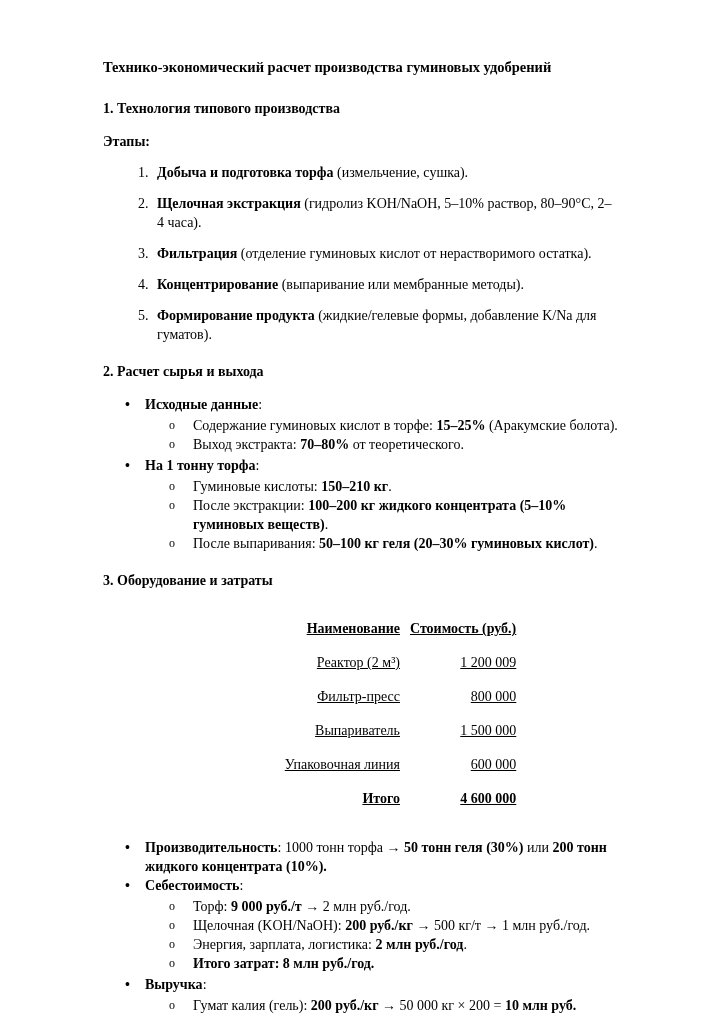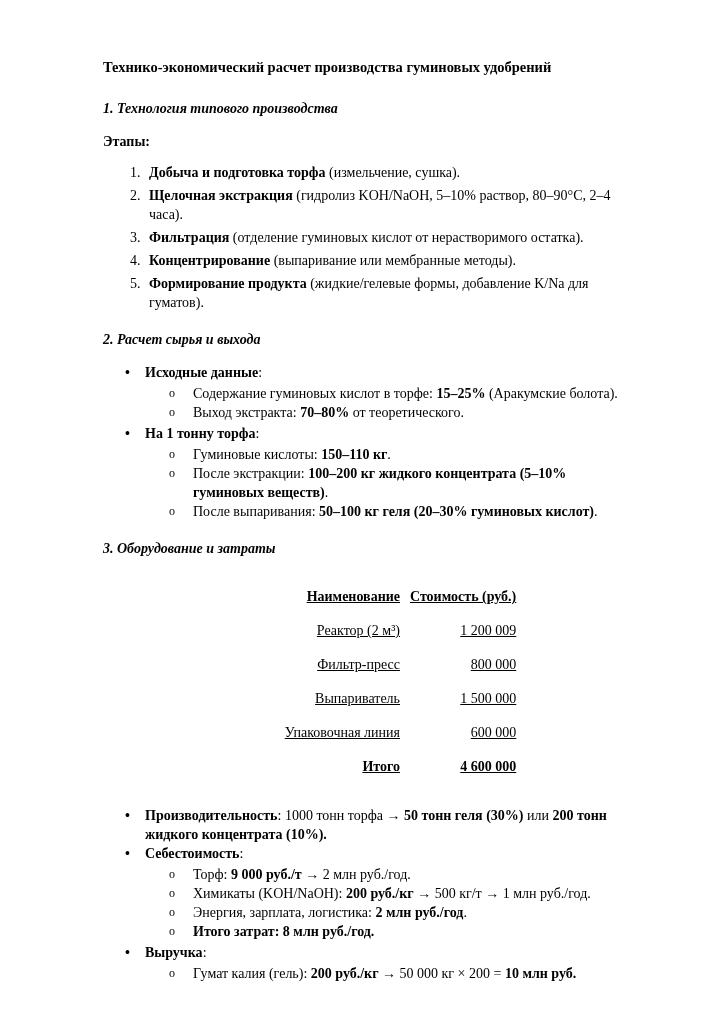--- a/index.html
+++ b/index.html
@@ -24,38 +24,37 @@
     font-size: 14.5px;
     font-weight: bold;
     margin: 0 0 22px 0;
     line-height: 19px;
   }
   h2.sec-heading {
     font-size: 14px;
     font-weight: bold;
     margin: 18px 0 14px 0;
     line-height: 19px;
-    font-style: italic;
   }
   p.label-bold {
     font-weight: bold;
     margin: 14px 0 12px 0;
   }
   
   ol.steps {
     list-style: none;
     counter-reset: step;
     margin: 0 0 16px 0;
     padding: 0;
   }
   ol.steps > li {
     counter-increment: step;
     position: relative;
     padding-left: 42px;
-    margin: 4px;
+    margin: 12px;
   }
   ol.steps > li::before {
     content: counter(step) ".";
     position: absolute;
     left: 23px;
   }
   
   ul.l1 {
     list-style: none;
     margin: 0 0 16px 0;
@@ -133,21 +132,21 @@
       <li>
         <span class="rich"><span class="b">Исходные данные</span><span>:</span></span>
         <ul class="l2">
           <li><span class="rich"><span>Содержание гуминовых кислот в торфе: </span><span class="b">15–25%</span><span> (Аракумские болота).</span></span></li>
           <li><span class="rich"><span>Выход экстракта: </span><span class="b">70–80%</span><span> от теоретического.</span></span></li>
         </ul>
       </li>
       <li>
         <span class="rich"><span class="b">На 1 тонну торфа</span><span>:</span></span>
         <ul class="l2">
-          <li><span class="rich"><span>Гуминовые кислоты: </span><span class="b">150–110 кг</span><span>.</span></span></li>
+          <li><span class="rich"><span>Гуминовые кислоты: </span><span class="b">150–210 кг</span><span>.</span></span></li>
           <li><span class="rich"><span>После экстракции: </span><span class="b">100–200 кг жидкого концентрата (5–10% гуминовых веществ)</span><span>.</span></span></li>
           <li><span class="rich"><span>После выпаривания: </span><span class="b">50–100 кг геля (20–30% гуминовых кислот)</span><span>.</span></span></li>
         </ul>
       </li>
     </ul>
   </section>
 
   <section>
     <h2 class="sec-heading">3. Оборудование и затраты</h2>
     <table class="equip">
@@ -182,21 +181,21 @@
 
   <section>
     <ul class="l1">
       <li>
         <span class="rich"><span class="b">Производительность</span><span>: 1000 тонн торфа → </span><span class="b">50 тонн геля (30%)</span><span> или </span><span class="b">200 тонн жидкого концентрата (10%).</span></span>
       </li>
       <li>
         <span class="rich"><span class="b">Себестоимость</span><span>:</span></span>
         <ul class="l2">
           <li><span class="rich"><span>Торф: </span><span class="b">9 000 руб./т</span><span> → 2 млн руб./год.</span></span></li>
-          <li><span class="rich"><span>Химикаты (KOH/NaOH): </span><span class="b">200 руб./кг</span><span> → 500 кг/т → 1 млн руб./год.</span></span></li>
+          <li><span class="rich"><span>Щелочная (KOH/NaOH): </span><span class="b">200 руб./кг</span><span> → 500 кг/т → 1 млн руб./год.</span></span></li>
           <li><span class="rich"><span>Энергия, зарплата, логистика: </span><span class="b">2 млн руб./год</span><span>.</span></span></li>
           <li><span class="rich"><span class="b">Итого затрат: 8 млн руб./год.</span></span></li>
         </ul>
       </li>
       <li>
         <span class="rich"><span class="b">Выручка</span><span>:</span></span>
         <ul class="l2">
           <li><span class="rich"><span>Гумат калия (гель): </span><span class="b">200 руб./кг</span><span> → 50 000 кг × 200 = </span><span class="b">10 млн руб.</span></span></li>
         </ul>
       </li>

